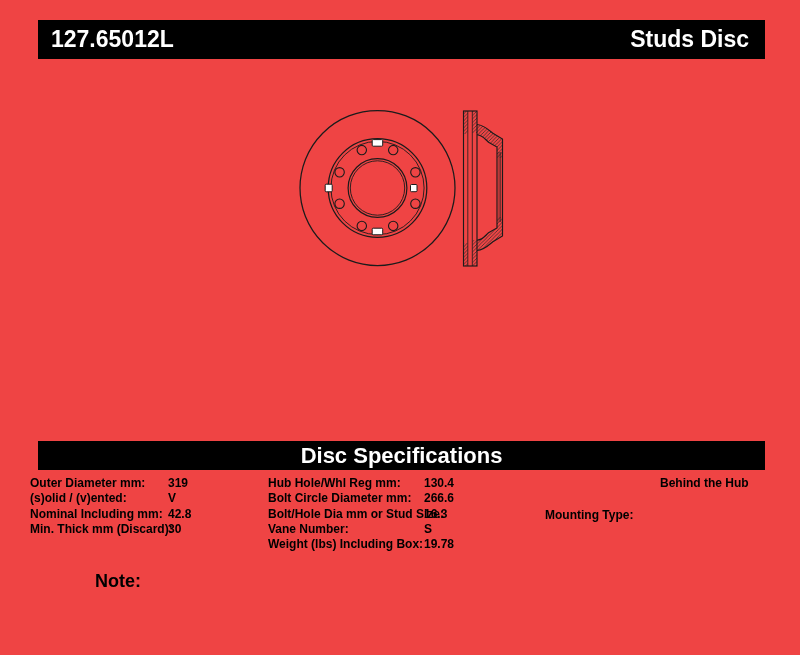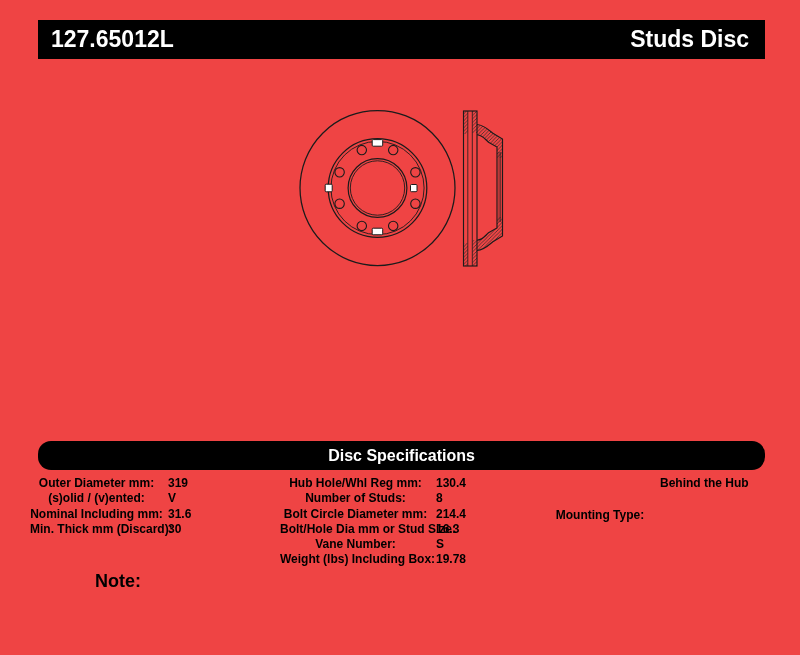--- a/index.html
+++ b/index.html
@@ -29,42 +29,41 @@
     align-items: center;
     padding: 0 16px 0 13px;
     font-size: 23px;
   }
   .section-bar {
     top: 441px;
     height: 29px;
     display: flex;
     justify-content: center;
     align-items: center;
-    font-size: 16px;
-    border-radius: 13px;
+    font-size: 22px;
   }
   .drawing {
     position: absolute;
     left: 295px;
     top: 95px;
     width: 215px;
     height: 180px;
   }
   .spec-col {
     position: absolute;
     top: 476px;
     font-size: 12px;
     font-weight: bold;
     line-height: 15.3px;
   }
   .spec-col-left   { left: 30px;  }
-  .spec-col-center { left: 280px; }
+  .spec-col-center { left: 268px; }
   .spec-col-right  { left: 545px; }
   .spec-row { display: flex; white-space: nowrap; }
-  .spec-label { display: inline-block; text-align: center; }
+  .spec-label { display: inline-block; text-align: left; }
   .spec-col-left   .spec-label { width: 133px; }
   .spec-col-center .spec-label { width: 151px; }
   .spec-col-right  .spec-label { width: 110px; margin-top: 32px; }
   .spec-value { margin-left: 5px; text-align: right; }
   .note {
     position: absolute;
     left: 95px;
     top: 571px;
     font-size: 18px;
     font-weight: bold;
@@ -144,40 +143,36 @@
     <div class="spec-row">
       <span class="spec-label">Outer Diameter mm:</span>
       <span class="spec-value">319</span>
     </div>
     <div class="spec-row">
       <span class="spec-label">(s)olid / (v)ented:</span>
       <span class="spec-value">V</span>
     </div>
     <div class="spec-row">
       <span class="spec-label">Nominal Including mm:</span>
-      <span class="spec-value">31.6</span>
+      <span class="spec-value">42.8</span>
     </div>
     <div class="spec-row">
       <span class="spec-label">Min. Thick mm (Discard):</span>
       <span class="spec-value">30</span>
     </div>
   </div>
 
   <div class="spec-col spec-col-center">
     <div class="spec-row">
       <span class="spec-label">Hub Hole/Whl Reg mm:</span>
       <span class="spec-value">130.4</span>
     </div>
     <div class="spec-row">
-      <span class="spec-label">Number of Studs:</span>
-      <span class="spec-value">8</span>
-    </div>
-    <div class="spec-row">
       <span class="spec-label">Bolt Circle Diameter mm:</span>
-      <span class="spec-value">214.4</span>
+      <span class="spec-value">266.6</span>
     </div>
     <div class="spec-row">
       <span class="spec-label">Bolt/Hole Dia mm or Stud Size:</span>
       <span class="spec-value">16.3</span>
     </div>
     <div class="spec-row">
       <span class="spec-label">Vane Number:</span>
       <span class="spec-value">S</span>
     </div>
     <div class="spec-row">

